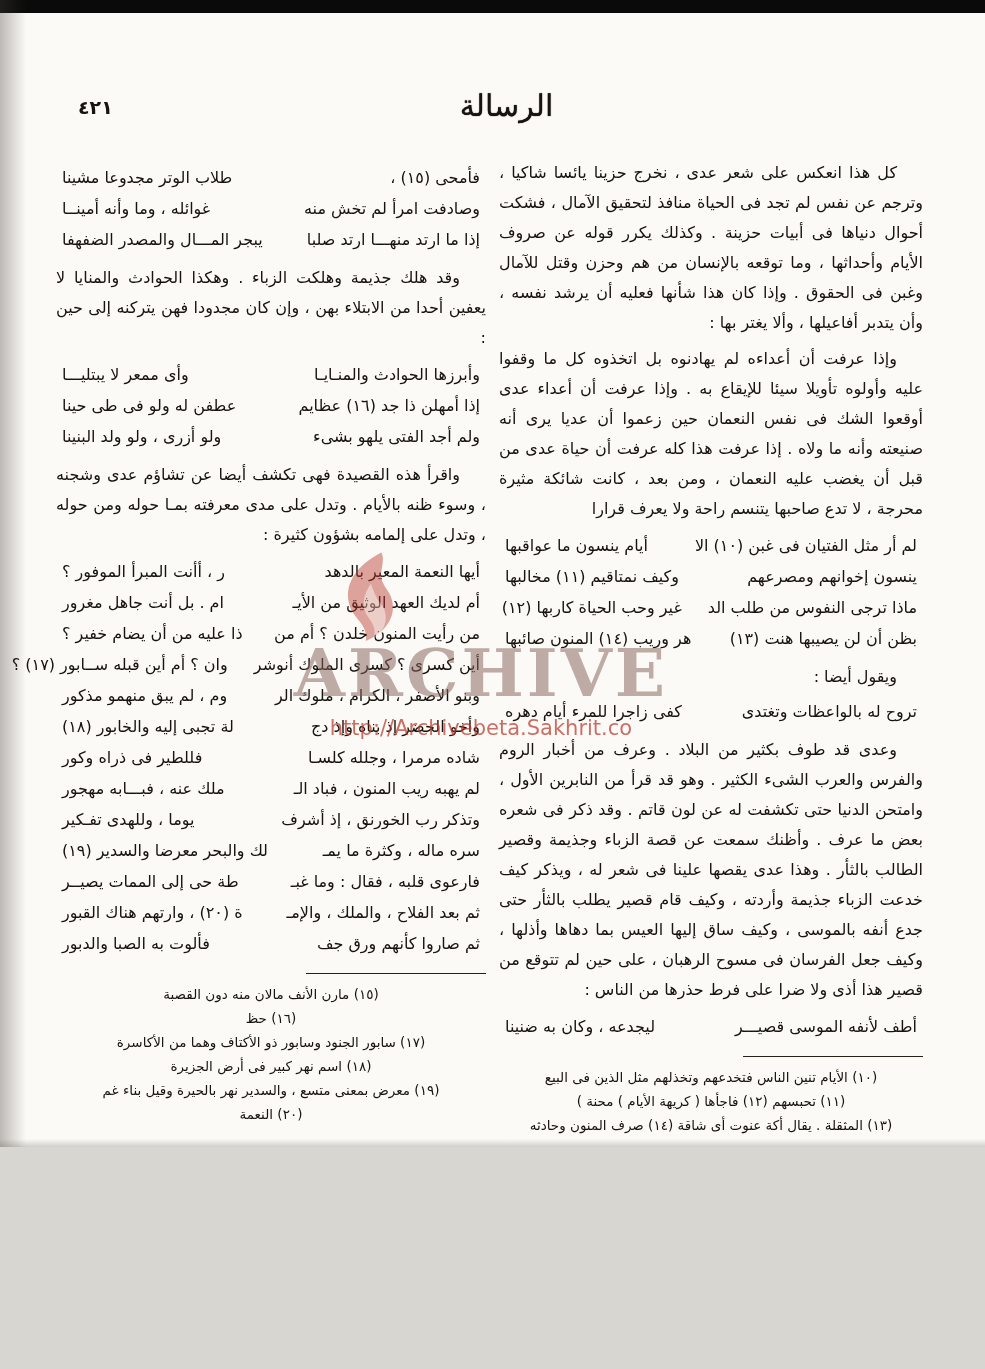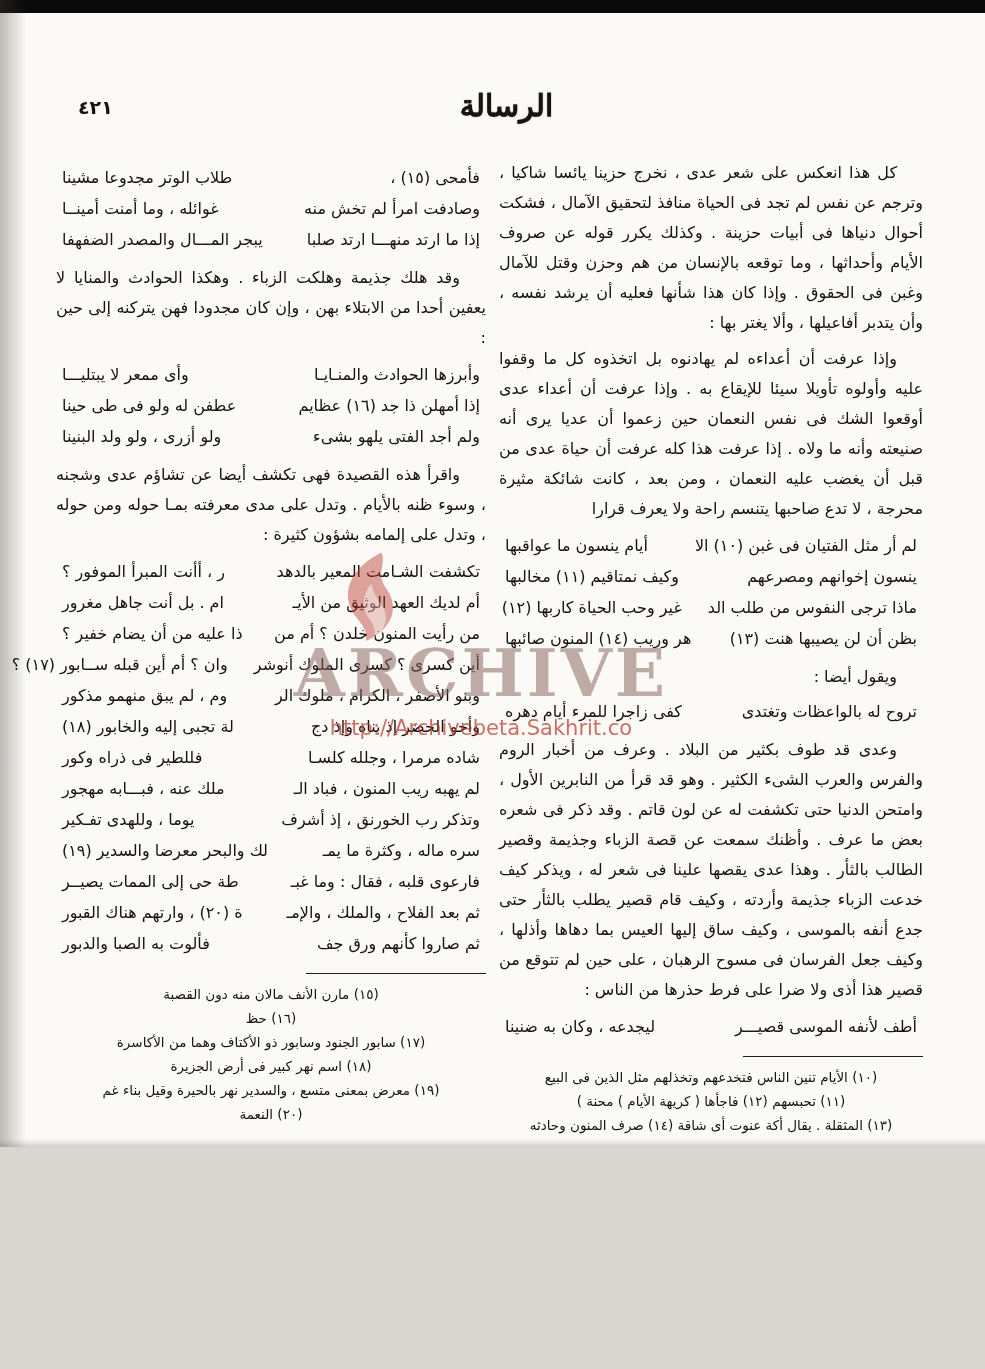--- a/index.html
+++ b/index.html
@@ -17,21 +17,21 @@
   .scan-top{position:absolute;top:0;left:0;right:0;height:13px;background:#0a0a0a;}
   .scan-left{position:absolute;top:0;left:0;bottom:0;width:26px;
     background:linear-gradient(to right,rgba(70,65,60,.35),rgba(70,65,60,0));}
   .scan-bottom{position:absolute;left:0;right:0;bottom:0;height:8px;
     background:linear-gradient(to top,rgba(80,75,70,.25),rgba(80,75,70,0));}
 
   
   .header{position:absolute;top:88px;left:0;right:0;height:46px;}
   .page-number{position:absolute;left:78px;top:8px;font-size:19px;font-weight:bold;letter-spacing:1px;}
   .page-title{position:absolute;left:0;right:0;text-align:center;top:0;
-    font-size:30px;font-weight:bold;
+    font-size:30px;font-weight:normal;
     font-family:"DejaVu Serif","Liberation Serif",serif;
     text-shadow:0 0 1px #17130e;padding-left:28px;}
 
   
   .col{position:absolute;top:158px;font-size:16px;line-height:30px;text-align:justify;z-index:1;}
   .col-right{right:62px;width:424px;}
   .col-left{left:56px;width:430px;}
 
   .para{margin:0 0 6px 0;text-indent:26px;}
   .lead-in{margin:0 0 4px 0;text-indent:26px;}
@@ -124,21 +124,21 @@
   </div>
 
   <div class="col col-left">
     <div class="poem">
       <div class="verse">
         <span>فأمحى (١٥) ،</span>
         <span>طلاب الوتر مجدوعا مشينا</span>
       </div>
       <div class="verse">
         <span>وصادفت امرأ لم تخش منه</span>
-        <span>غوائله ، وما أمنت أمينــا</span>
+        <span>غوائله ، وما وأنه أمينــا</span>
       </div>
       <div class="verse">
         <span>إذا ما ارتد منهـــا ارتد صلبا</span>
         <span>يبجر المـــال والمصدر الضفهفا</span>
       </div>
     </div>
 
     <p class="para">وقد هلك جذيمة وهلكت الزباء . وهكذا الحوادث والمنايا لا يعفين أحدا من الابتلاء بهن ، وإن كان مجدودا فهن يتركنه إلى حين :</p>
 
     <div class="poem">
@@ -153,21 +153,21 @@
       <div class="verse">
         <span>ولم أجد الفتى يلهو بشىء</span>
         <span>ولو أزرى ، ولو ولد البنينا</span>
       </div>
     </div>
 
     <p class="para">واقرأ هذه القصيدة فهى تكشف أيضا عن تشاؤم عدى وشجنه ، وسوء ظنه بالأيام . وتدل على مدى معرفته بمـا حوله ومن حوله ، وتدل على إلمامه بشؤون كثيرة :</p>
 
     <div class="poem">
       <div class="verse">
-        <span>تكشفت الشـامت المعير بالدهد</span>
+        <span>أيها النعمة المعير بالدهد</span>
         <span>ر ، أأنت المبرأ الموفور ؟</span>
       </div>
       <div class="verse">
         <span>أم لديك العهد الوثيق من الأيـ</span>
         <span>ام . بل أنت جاهل مغرور</span>
       </div>
       <div class="verse">
         <span>من رأيت المنون خلدن ؟ أم من</span>
         <span>ذا عليه من أن يضام خفير ؟</span>
       </div>

